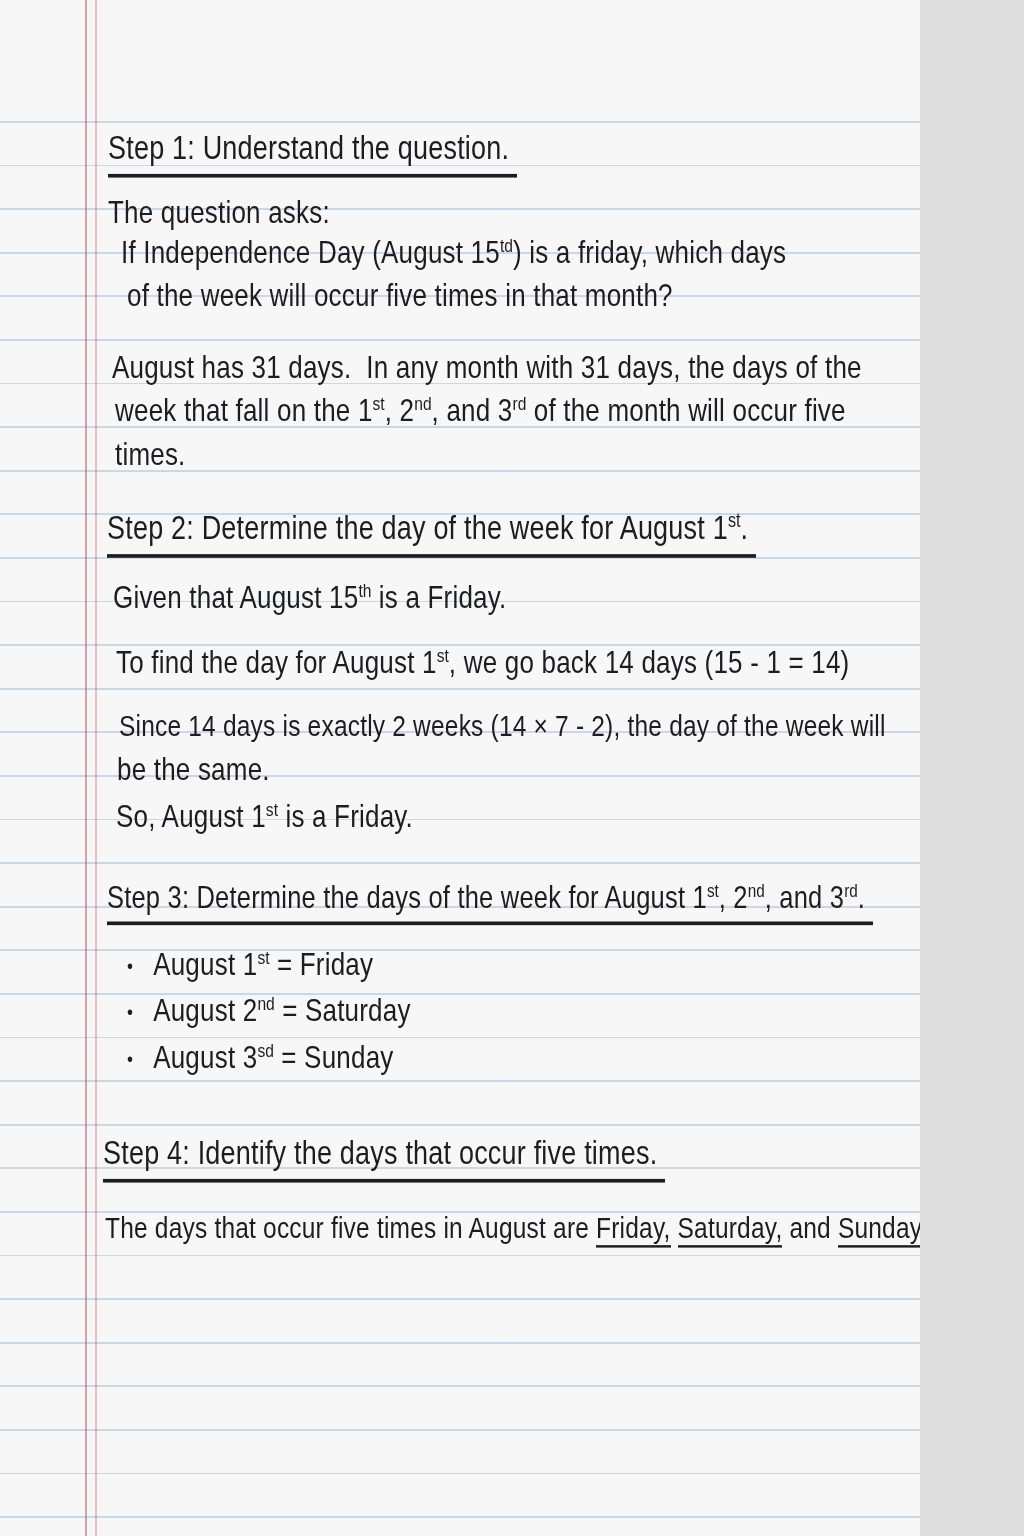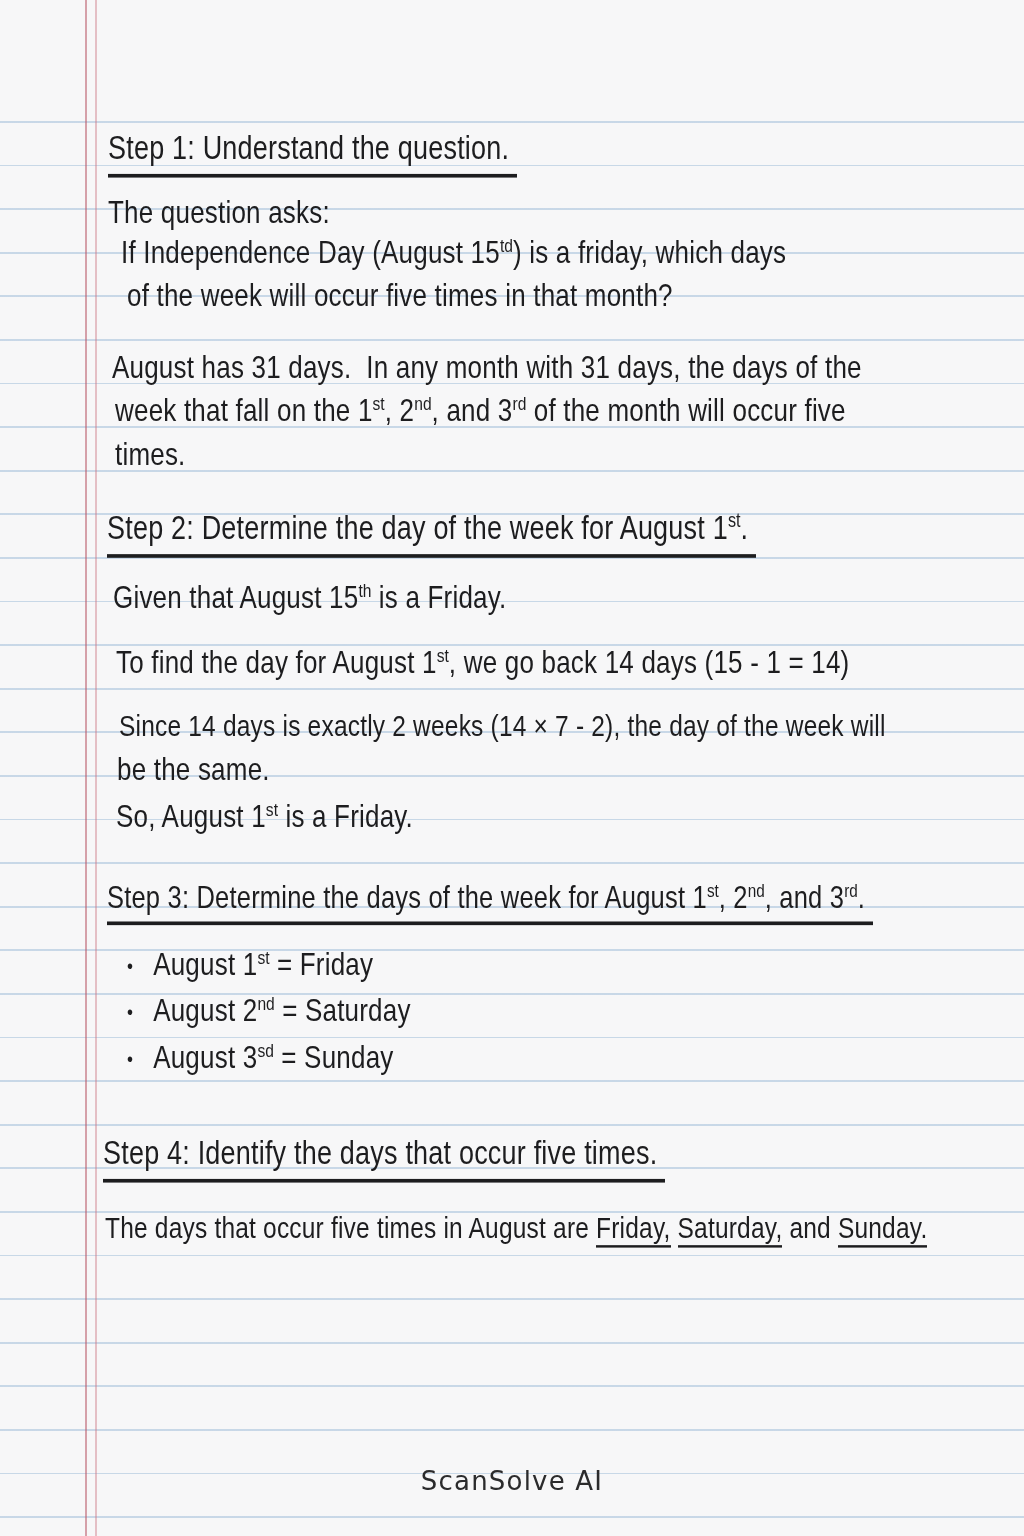--- a/index.html
+++ b/index.html
@@ -1,18 +1,18 @@
 <!DOCTYPE html>
 <html style="--paper: #f7f7f8; --rule: #a9c3dc; --margin_red: #c86e7e; --ink: #1d1d1f;"><head>
 <meta charset="utf-8">
 <style>
   html,body { margin:0; padding:0; background:#dddddd; }
   .page {
     position:relative;
-    width:1024px; height:1536px;
+    width:920px; height:1536px;
     background: var(--paper, #f7f7f8);
     overflow:hidden;
     font-family:"Liberation Sans", sans-serif;
     color: var(--ink, #1d1d1f);
   }
   
   .rules {
     position:absolute; left:0; right:0; top:121px; bottom:0;
     background: repeating-linear-gradient(
       to bottom,
@@ -102,14 +102,13 @@
 
   <div class="line bullet-row" style="left:127px; top:1039px;">
     <span class="bullet">•</span>
     <span><span>August 3</span><sup>sd</sup><span> = Sunday</span></span>
   </div>
 
   <div class="line heading" style="left:103px; top:1135px;">Step 4: Identify the days that occur five times.</div>
 
   <div class="line" style="left:105px; top:1211px; font-size:24.5px;"><span>The days that occur five times in August are </span><span class="uline">Friday,</span><span> </span><span class="uline">Saturday,</span><span> and </span><span class="uline">Sunday.</span></div>
 
-  <div class="footer">ScanSolve AI</div>
 </div>
 
 </body></html>

